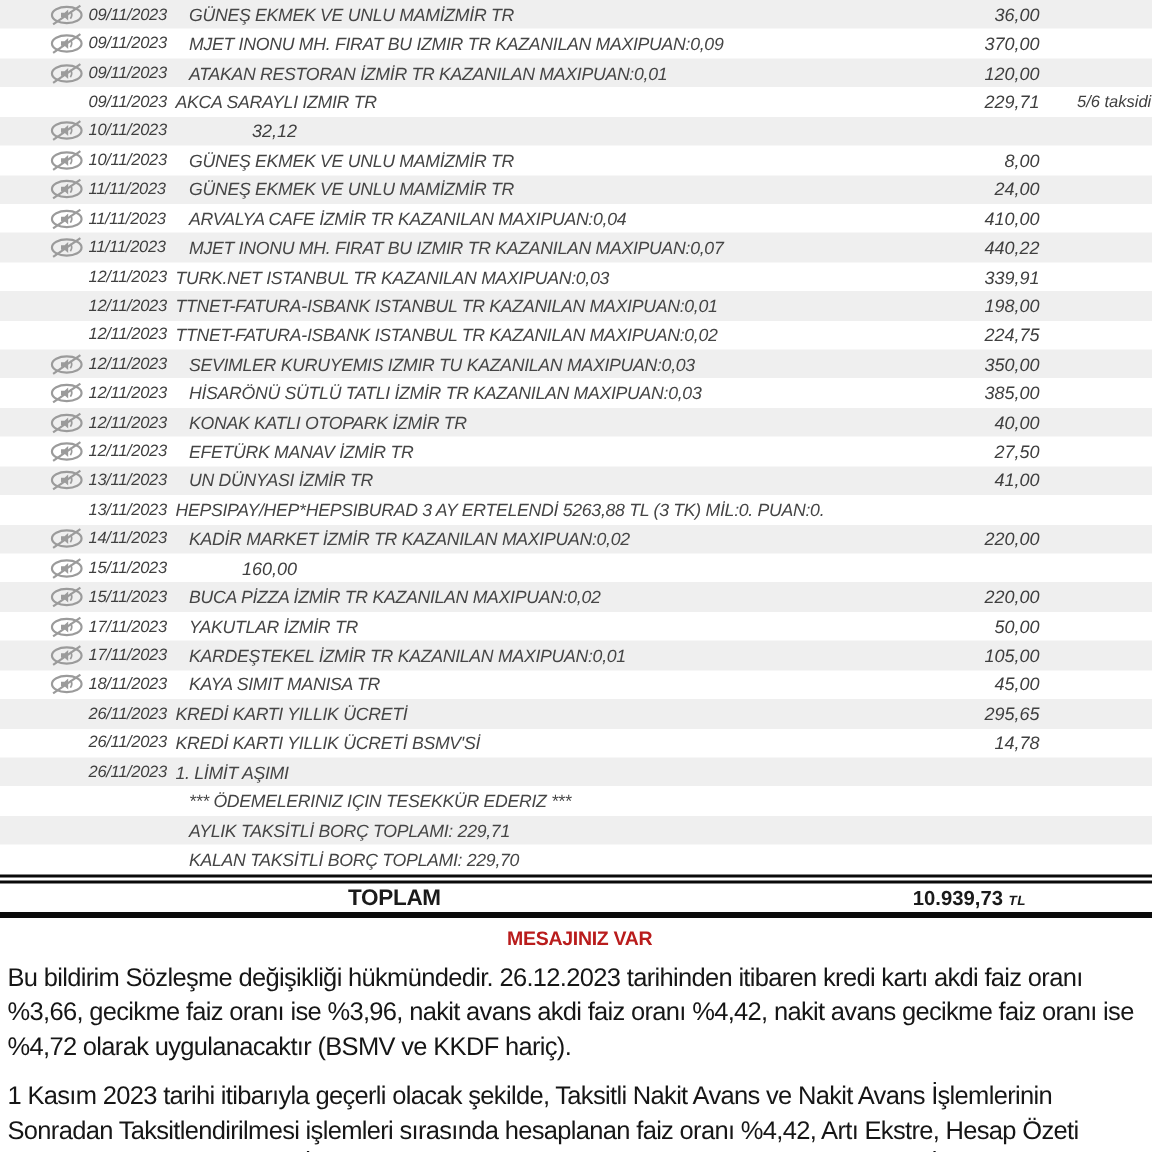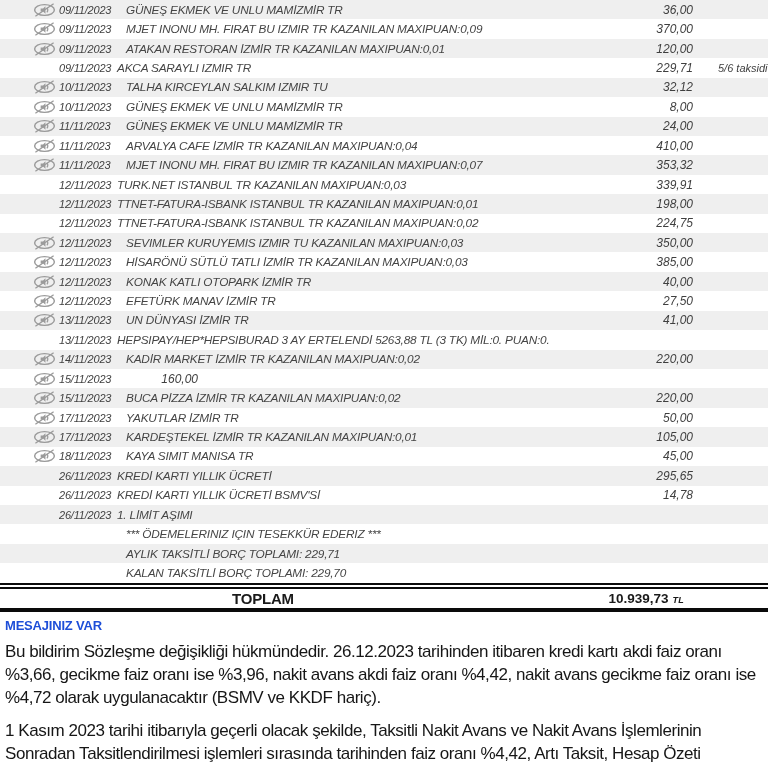--- a/index.html
+++ b/index.html
@@ -82,24 +82,25 @@
   }
   .total-amount .tl {
     font-size: 9px;
     font-weight: bold;
     letter-spacing: 0.3px;
     font-style: italic;
   }
   
   .msg-title {
     margin: 6px 0 0 5px;
-    color: #1d4ed8;
+    color: #b91c1c;
     font-size: 13px;
     font-weight: bold;
     letter-spacing: -0.2px;
+    text-align: center;
   }
   .paragraph {
     margin: 7px 0 0 5px;
     color: #161616;
   }
   .paragraph.second { margin-top: 10px; }
   .pline {
     font-size: 17px;
     line-height: 23px;
     letter-spacing: -0.45px;
@@ -174,21 +175,20 @@
   <div class="row">
     <span class="eye">
       <svg width="23" height="14" viewBox="0 0 24 14">
         <ellipse cx="12" cy="7" rx="10.3" ry="5.6" fill="none" stroke="#9b9b9b" stroke-width="1.5"></ellipse>
         <polygon points="8,5.5 10.5,5.5 13,3.2 13,10.8 10.5,8.5 8,8.5" fill="#9b9b9b"></polygon>
         <path d="M14.5 4.5 q2 2.5 0 5" fill="none" stroke="#9b9b9b" stroke-width="1.2"></path>
         <line x1="2.5" y1="13.5" x2="21.5" y2="0.5" stroke="#9b9b9b" stroke-width="1.5"></line>
       </svg>
     </span>
     <span class="date">10/11/2023</span>
-    <span class="desc">TALHA KIRCEYLAN SALKIM IZMIR TU</span>
     <span class="amount">32,12</span>
     <span class="note"></span>
   </div>
 
   <div class="row">
     <span class="eye">
       <svg width="23" height="14" viewBox="0 0 24 14">
         <ellipse cx="12" cy="7" rx="10.3" ry="5.6" fill="none" stroke="#9b9b9b" stroke-width="1.5"></ellipse>
         <polygon points="8,5.5 10.5,5.5 13,3.2 13,10.8 10.5,8.5 8,8.5" fill="#9b9b9b"></polygon>
         <path d="M14.5 4.5 q2 2.5 0 5" fill="none" stroke="#9b9b9b" stroke-width="1.2"></path>
@@ -235,21 +235,21 @@
     <span class="eye">
       <svg width="23" height="14" viewBox="0 0 24 14">
         <ellipse cx="12" cy="7" rx="10.3" ry="5.6" fill="none" stroke="#9b9b9b" stroke-width="1.5"></ellipse>
         <polygon points="8,5.5 10.5,5.5 13,3.2 13,10.8 10.5,8.5 8,8.5" fill="#9b9b9b"></polygon>
         <path d="M14.5 4.5 q2 2.5 0 5" fill="none" stroke="#9b9b9b" stroke-width="1.2"></path>
         <line x1="2.5" y1="13.5" x2="21.5" y2="0.5" stroke="#9b9b9b" stroke-width="1.5"></line>
       </svg>
     </span>
     <span class="date">11/11/2023</span>
     <span class="desc">MJET INONU MH. FIRAT BU IZMIR TR KAZANILAN MAXIPUAN:0,07</span>
-    <span class="amount">353,32</span>
+    <span class="amount">440,22</span>
     <span class="note"></span>
   </div>
 
   <div class="row noicon tightdesc">
     <span class="eye">
       <svg width="23" height="14" viewBox="0 0 24 14">
         <ellipse cx="12" cy="7" rx="10.3" ry="5.6" fill="none" stroke="#9b9b9b" stroke-width="1.5"></ellipse>
         <polygon points="8,5.5 10.5,5.5 13,3.2 13,10.8 10.5,8.5 8,8.5" fill="#9b9b9b"></polygon>
         <path d="M14.5 4.5 q2 2.5 0 5" fill="none" stroke="#9b9b9b" stroke-width="1.2"></path>
         <line x1="2.5" y1="13.5" x2="21.5" y2="0.5" stroke="#9b9b9b" stroke-width="1.5"></line>
@@ -572,15 +572,15 @@
 <div class="msg-title">MESAJINIZ VAR</div>
 
 <div class="paragraph">
   <div class="pline">Bu bildirim Sözleşme değişikliği hükmündedir. 26.12.2023 tarihinden itibaren kredi kartı akdi faiz oranı</div>
   <div class="pline">%3,66, gecikme faiz oranı ise %3,96, nakit avans akdi faiz oranı %4,42, nakit avans gecikme faiz oranı ise</div>
   <div class="pline">%4,72 olarak uygulanacaktır (BSMV ve KKDF hariç).</div>
 </div>
 
 <div class="paragraph second">
   <div class="pline">1 Kasım 2023 tarihi itibarıyla geçerli olacak şekilde, Taksitli Nakit Avans ve Nakit Avans İşlemlerinin</div>
-  <div class="pline">Sonradan Taksitlendirilmesi işlemleri sırasında tarihinden faiz oranı %4,42, Artı Taksit, Hesap Özeti</div>
+  <div class="pline">Sonradan Taksitlendirilmesi işlemleri sırasında hesaplanan faiz oranı %4,42, Artı Ekstre, Hesap Özeti</div>
   <div class="pline">Ekstre/Taksitlendirme, Borç İşlem Ekstre/Taksitlendirme, Maximum Esnek Para, Vadeli İşlemler</div>
 </div>
 
 </body></html>

